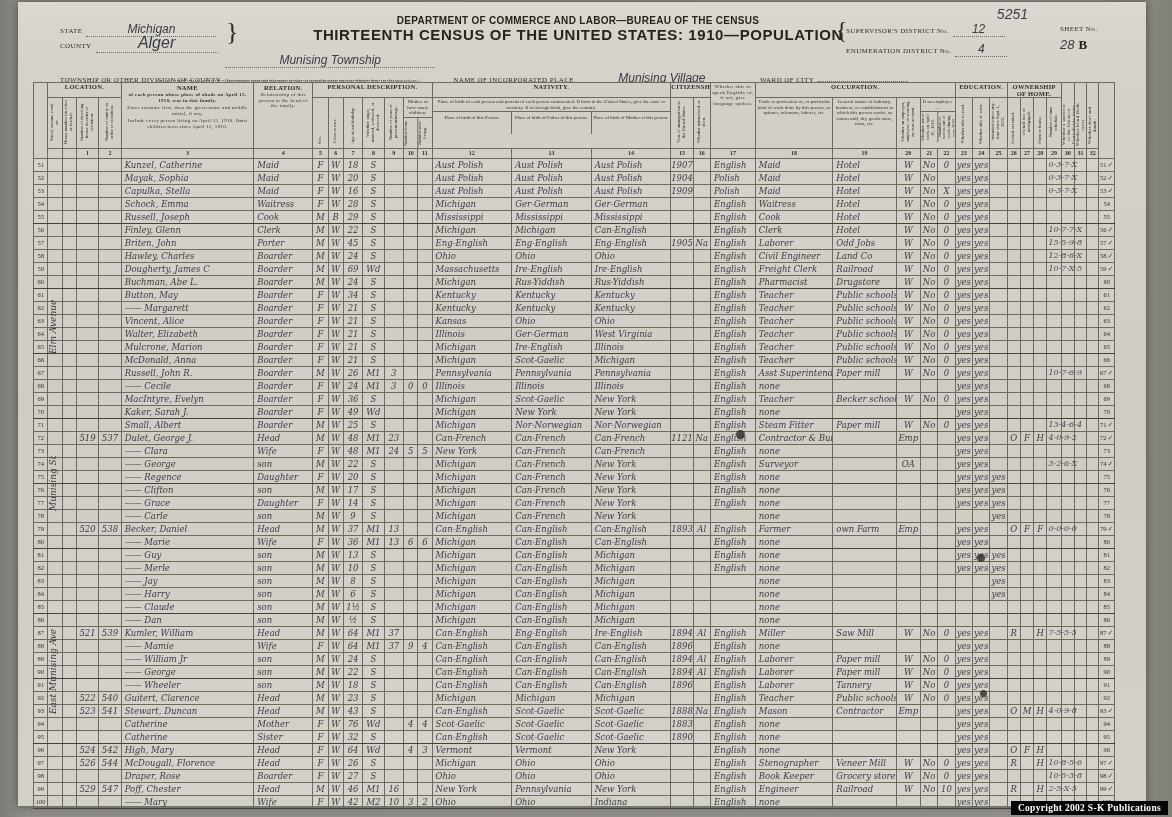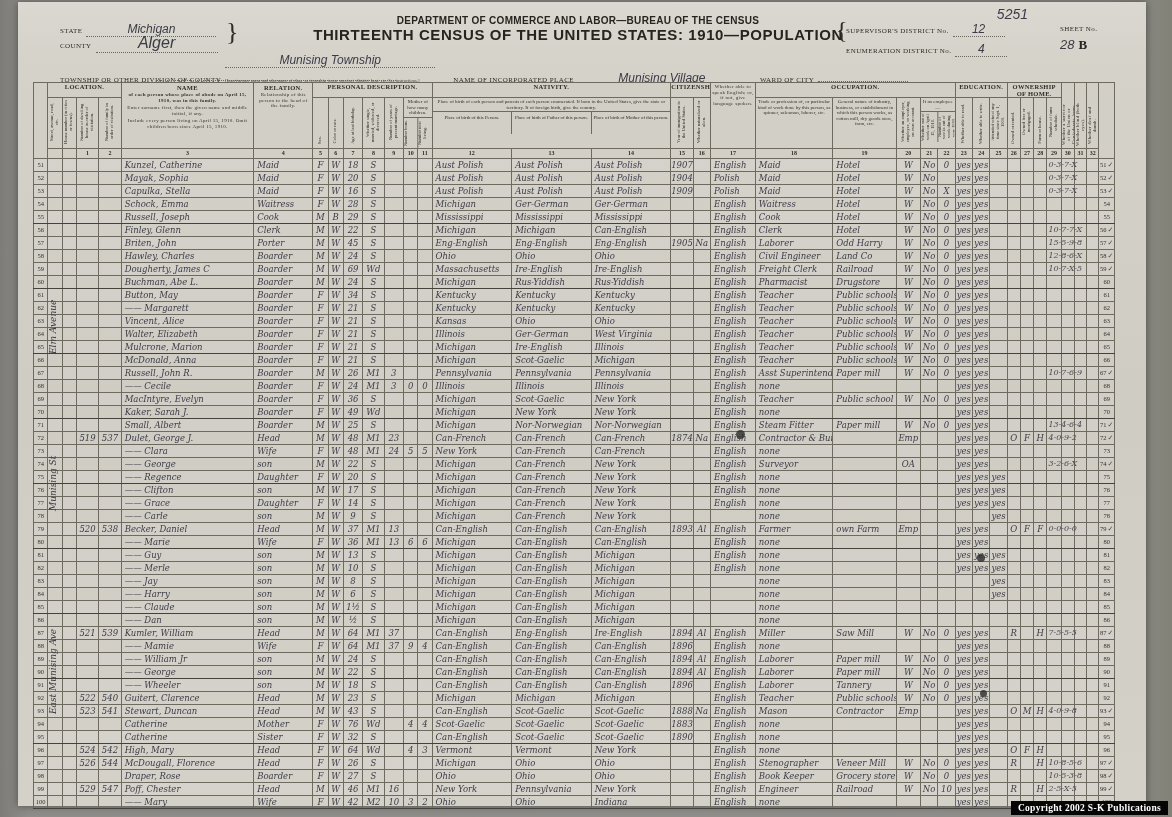--- a/index.html
+++ b/index.html
@@ -543,21 +543,21 @@
             <td></td>
             <td></td>
             <td></td>
             <td class="lft">Eng-English</td>
             <td class="lft">Eng-English</td>
             <td class="lft">Eng-English</td>
             <td>1905</td>
             <td>Na</td>
             <td class="lft">English</td>
             <td class="lft">Laborer</td>
-            <td class="lft">Odd Harry</td>
+            <td class="lft">Odd Jobs</td>
             <td>W</td>
             <td>No</td>
             <td>0</td>
             <td>yes</td>
             <td>yes</td>
             <td></td>
             <td></td>
             <td></td>
             <td></td>
             <td class="code-anchor">
@@ -1007,21 +1007,21 @@
             <td></td>
             <td></td>
             <td></td>
             <td class="lft">Michigan</td>
             <td class="lft">Scot-Gaelic</td>
             <td class="lft">New York</td>
             <td></td>
             <td></td>
             <td class="lft">English</td>
             <td class="lft">Teacher</td>
-            <td class="lft">Public school</td>
+            <td class="lft">Becker school</td>
             <td>W</td>
             <td>No</td>
             <td>0</td>
             <td>yes</td>
             <td>yes</td>
             <td></td>
             <td></td>
             <td></td>
             <td></td>
             <td></td>
@@ -1119,21 +1119,21 @@
             <td>M</td>
             <td>W</td>
             <td>48</td>
             <td>M1</td>
             <td>23</td>
             <td></td>
             <td></td>
             <td class="lft">Can-French</td>
             <td class="lft">Can-French</td>
             <td class="lft">Can-French</td>
-            <td>1874</td>
+            <td>1121</td>
             <td>Na</td>
             <td class="lft">English</td>
             <td class="lft">Contractor &amp; Builder</td>
             <td class="lft"></td>
             <td>Emp</td>
             <td></td>
             <td></td>
             <td>yes</td>
             <td>yes</td>
             <td></td>

